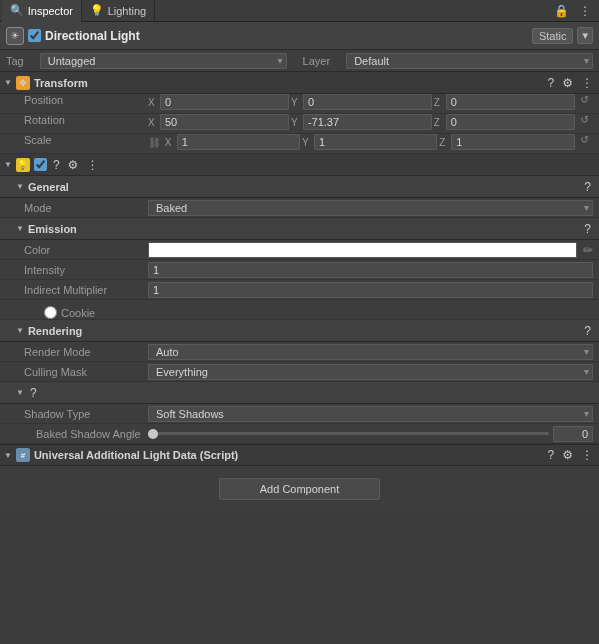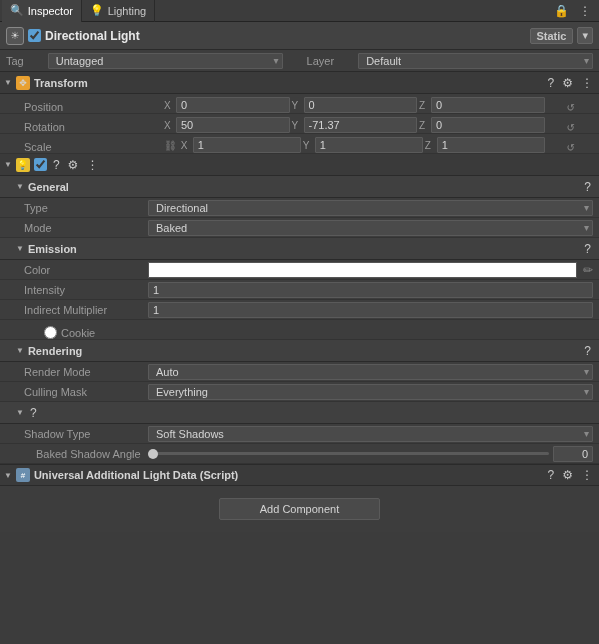--- a/index.html
+++ b/index.html
@@ -82,41 +82,40 @@
       flex: 1;
     }
     .static-btn {
       background: #555;
       border: 1px solid #666;
       color: #c8c8c8;
       font-size: 11px;
       padding: 1px 6px;
       cursor: pointer;
       border-radius: 2px;
-      font-weight: bold;
     }
     .static-arrow {
       background: #555;
       border: 1px solid #666;
       color: #c8c8c8;
       font-size: 11px;
       padding: 1px 4px;
       cursor: pointer;
       border-radius: 2px;
     }
 
     
     .tag-layer-row {
       background: #3d3d3d;
       display: flex;
       align-items: center;
       height: 22px;
       padding: 0 6px;
       border-bottom: 1px solid #2a2a2a;
-      gap: 24px;
+      gap: 16px;
     }
     .tag-label { color: #9a9a9a; font-size: 11px; }
 
     
     .section-header {
       background: #3a3a3a;
       display: flex;
       align-items: center;
       height: 22px;
       padding: 0 4px;
@@ -145,25 +144,25 @@
       display: flex; gap: 4px;
     }
 
     
     .fields-container {
       background: #3d3d3d;
       padding: 0;
     }
     .field-row {
       display: flex;
-      align-items: flex-end;
+      align-items: flex-start;
       height: 20px;
-      padding: 0 22px 0 24px;
+      padding: 0 8px 0 24px;
       border-bottom: 1px solid #333;
-      gap: 20px;
+      gap: 4px;
     }
     .field-label {
       color: #9a9a9a;
       font-size: 11px;
       min-width: 120px;
     }
     .xyz-group {
       display: flex;
       flex: 1;
       gap: 2px;
@@ -492,28 +491,20 @@
 </div>
 
 <div class="subsection-header">
   <span class="triangle">▼</span>
   <span class="subsection-title">General</span>
   <button class="icon-btn">?</button>
 </div>
 
 <div class="fields-container">
 
-  <div class="field-row-full">
-    <span class="field-label">Type</span>
-    <div class="select-wrapper">
-      <select>
-        <option>Directional</option>
-      </select>
-    </div>
-  </div>
 
   <div class="field-row-full">
     <span class="field-label">Mode</span>
     <div class="select-wrapper">
       <select>
         <option>Baked</option>
       </select>
     </div>
   </div>
 </div>

